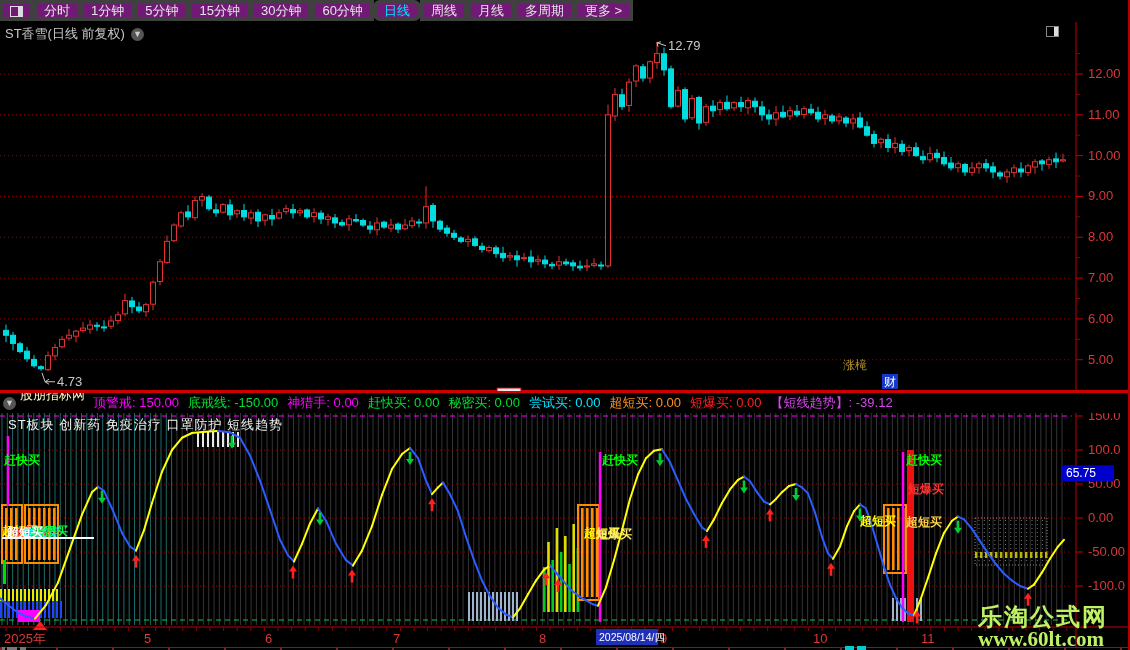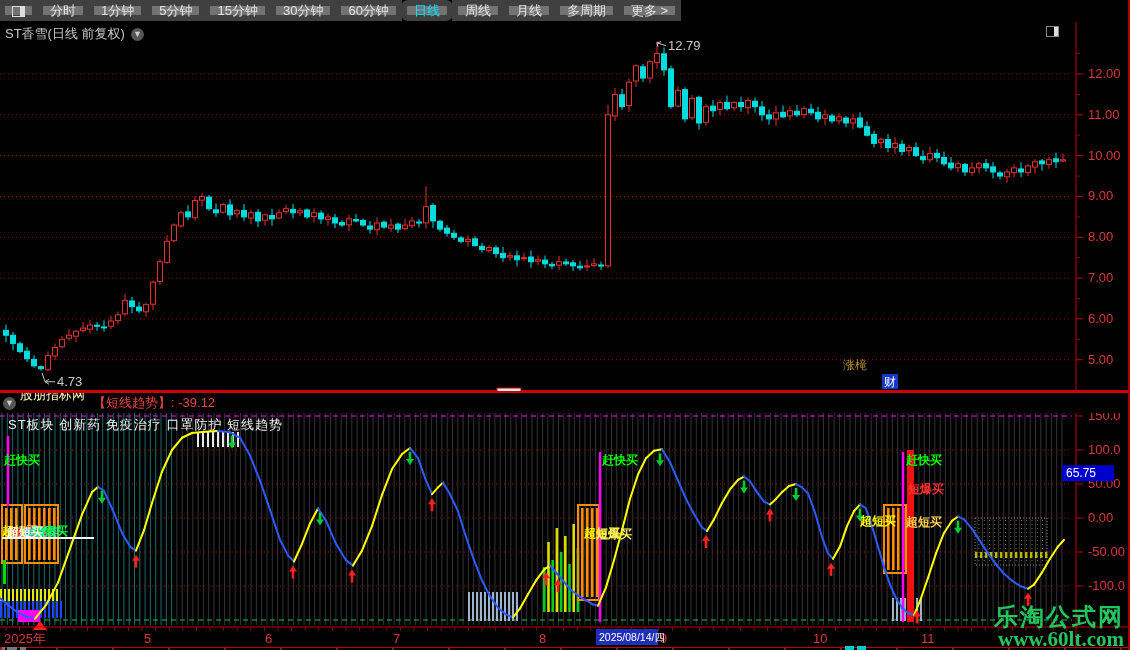--- a/index.html
+++ b/index.html
@@ -1,39 +1,39 @@
 <!DOCTYPE html>
 <html><head>
 <meta charset="utf-8">
 <style>
   html,body{margin:0;padding:0;background:#222;}
   #app{position:relative;width:1130px;height:650px;background:#000;overflow:hidden;
        font-family:"Liberation Sans","DejaVu Sans",sans-serif;-webkit-font-smoothing:none;}
   
   #topbar{position:absolute;left:0;top:0;width:1130px;height:21px;display:flex;align-items:stretch;background:#000;z-index:6;}
-  .tb-cell{border:6px solid #404040;margin-left:-1px;padding:1px 7px 0 7px;font-size:13px;color:#e4e4e4;
-           white-space:nowrap;display:flex;align-items:center;background:#737373;cursor:default;}
+  .tb-cell{border:4px solid #404040;margin-left:-1px;padding:1px 7px 0 7px;font-size:13px;color:#e4e4e4;
+           white-space:nowrap;display:flex;align-items:center;background:#701a75;cursor:default;}
   .tb-cell.active{color:#00e5ff;border-radius:7px;}
   .tb-right{margin-left:auto;display:flex;}
   .win-glyph{display:inline-block;width:11px;height:9px;border:1px solid #ddd;position:relative;}
   .win-glyph:after{content:"";position:absolute;right:0;top:0;width:4px;height:100%;background:#ddd;}
   
   #main-title{position:absolute;left:5px;top:25px;z-index:5;display:flex;align-items:center;gap:6px;
               font-size:13px;color:#c8c8c8;}
   .chev-circle{width:13px;height:13px;border-radius:50%;background:#555;color:#ccc;font-size:9px;line-height:13px;
                text-align:center;display:inline-block;}
   #chart-max-icon{position:absolute;left:1046px;top:26px;z-index:5;display:flex;gap:6px;}
   
   #ind-header{position:absolute;left:0;top:391px;width:1128px;height:20px;border-top:2px solid #d00000;
               background:#000;z-index:5;display:flex;align-items:center;font-size:13px;white-space:nowrap;overflow:hidden;}
   #ind-header .fld{margin-right:9px;}
   #ind-header .src{color:#fef9c3;margin:0 8px 16px 4px;}
   #sector-row{position:absolute;left:8px;top:416px;z-index:4;font-size:13px;color:#f2f2f2;letter-spacing:1px;}
   .ind-label{position:absolute;z-index:4;font-size:12px;font-weight:bold;white-space:nowrap;}
-  #watermark{position:absolute;right:6px;bottom:0px;z-index:7;text-align:right;color:#22c55e;line-height:1.0;}
+  #watermark{position:absolute;right:22px;bottom:0px;z-index:7;color:#bef264;line-height:1.0;}
   #watermark .l1{font-size:24px;font-weight:bold;font-family:"Liberation Serif","DejaVu Serif",serif;letter-spacing:2px;}
   #watermark .l2{font-size:21px;font-weight:bold;font-family:"Liberation Serif","DejaVu Serif",serif;}
   #right-border{position:absolute;left:1128px;top:0;width:2px;height:650px;background:#b00000;z-index:8;}
   svg text{font-family:"Liberation Sans","DejaVu Sans",sans-serif;}
 </style>
 </head>
 <body>
 
 <div id="app">
   <div id="topbar">
@@ -1049,21 +1049,31 @@
       <rect x="2" y="647" width="3" height="3" fill="#777"></rect>
       <rect x="7" y="647" width="10" height="3" fill="#777"></rect>
       <rect x="20" y="647" width="6" height="3" fill="#777"></rect>
       <rect x="845" y="646" width="9" height="4" fill="#0cc"></rect>
       <rect x="857" y="646" width="9" height="4" fill="#0cc"></rect>
     </svg>
 
   <div id="ind-header">
     <span class="chev-circle" style="margin-left:3px;">▼</span>
     <span class="src">股朋指标网</span>
-    <span class="fld" id="trend-field" style="color: #ef4444;">
+    <span id="ind-fields" style="display:flex;">
+        <span class="fld" style="color: rgb(255, 0, 255);">顶警戒: 150.00</span>
+        <span class="fld" style="color: rgb(0, 224, 48);">底戒线: -150.00</span>
+        <span class="fld" style="color: rgb(255, 0, 255);">神猎手: 0.00</span>
+        <span class="fld" style="color: rgb(0, 224, 48);">赶快买: 0.00</span>
+        <span class="fld" style="color: rgb(0, 224, 48);">秘密买: 0.00</span>
+        <span class="fld" style="color: rgb(0, 229, 255);">尝试买: 0.00</span>
+        <span class="fld" style="color: rgb(255, 144, 32);">超短买: 0.00</span>
+        <span class="fld" style="color: rgb(255, 32, 32);">短爆买: 0.00</span>
+      </span>
+    <span class="fld" id="trend-field" style="color: #d946ef;">
       <span>【短线趋势】</span><span>:&nbsp;</span><span>-39.12</span>
     </span>
   </div>
 
   <div id="sector-row">ST板块 创新药 免疫治疗 口罩防护 短线趋势</div>
   <div id="ind-labels">
       <div class="ind-label" style="left: 4px; top: 452px; color: rgb(0, 255, 0);">赶快买</div>
       <div class="ind-label" style="left: 602px; top: 452px; color: rgb(0, 255, 0);">赶快买</div>
       <div class="ind-label" style="left: 906px; top: 452px; color: rgb(0, 255, 0);">赶快买</div>
       <div class="ind-label" style="left: 908px; top: 481px; color: rgb(255, 48, 48);">短爆买</div>

